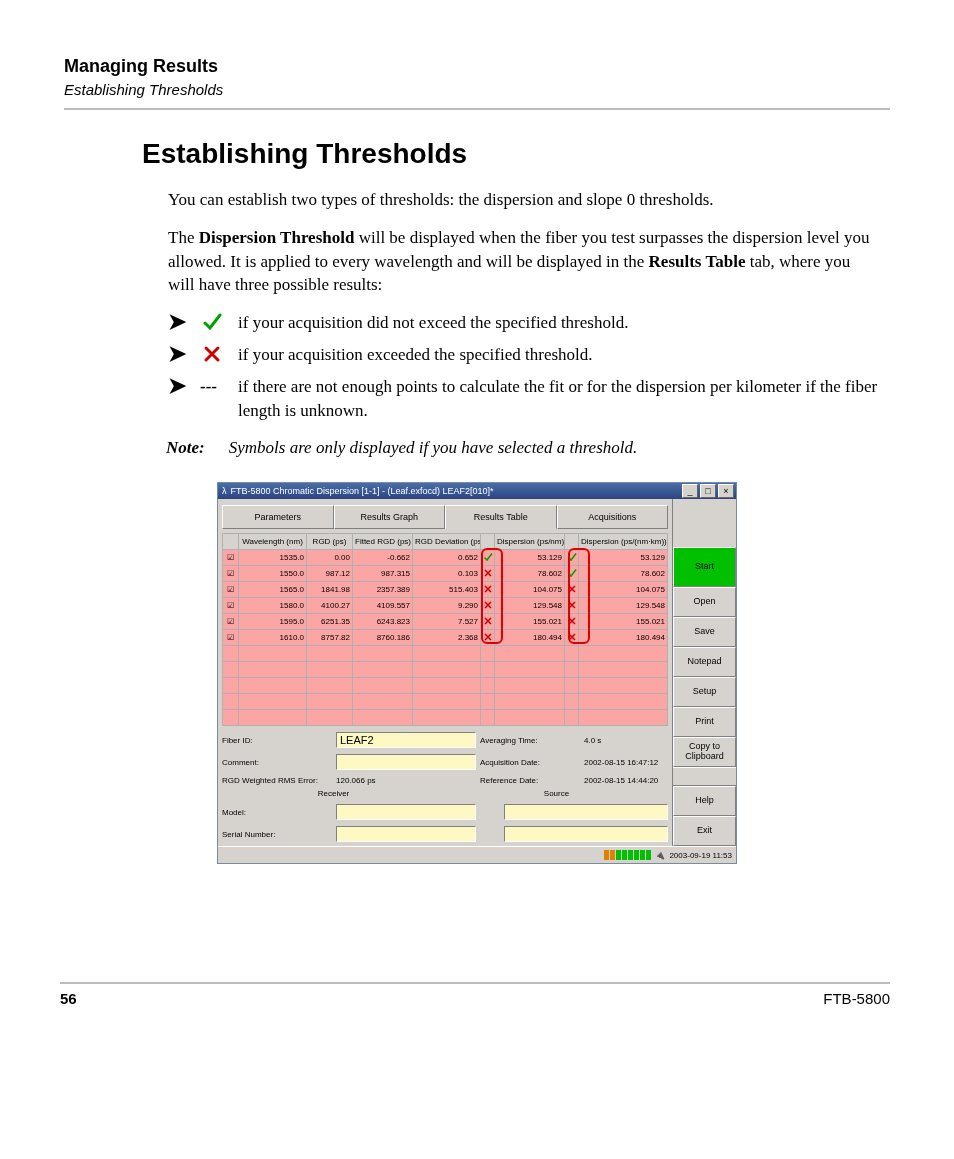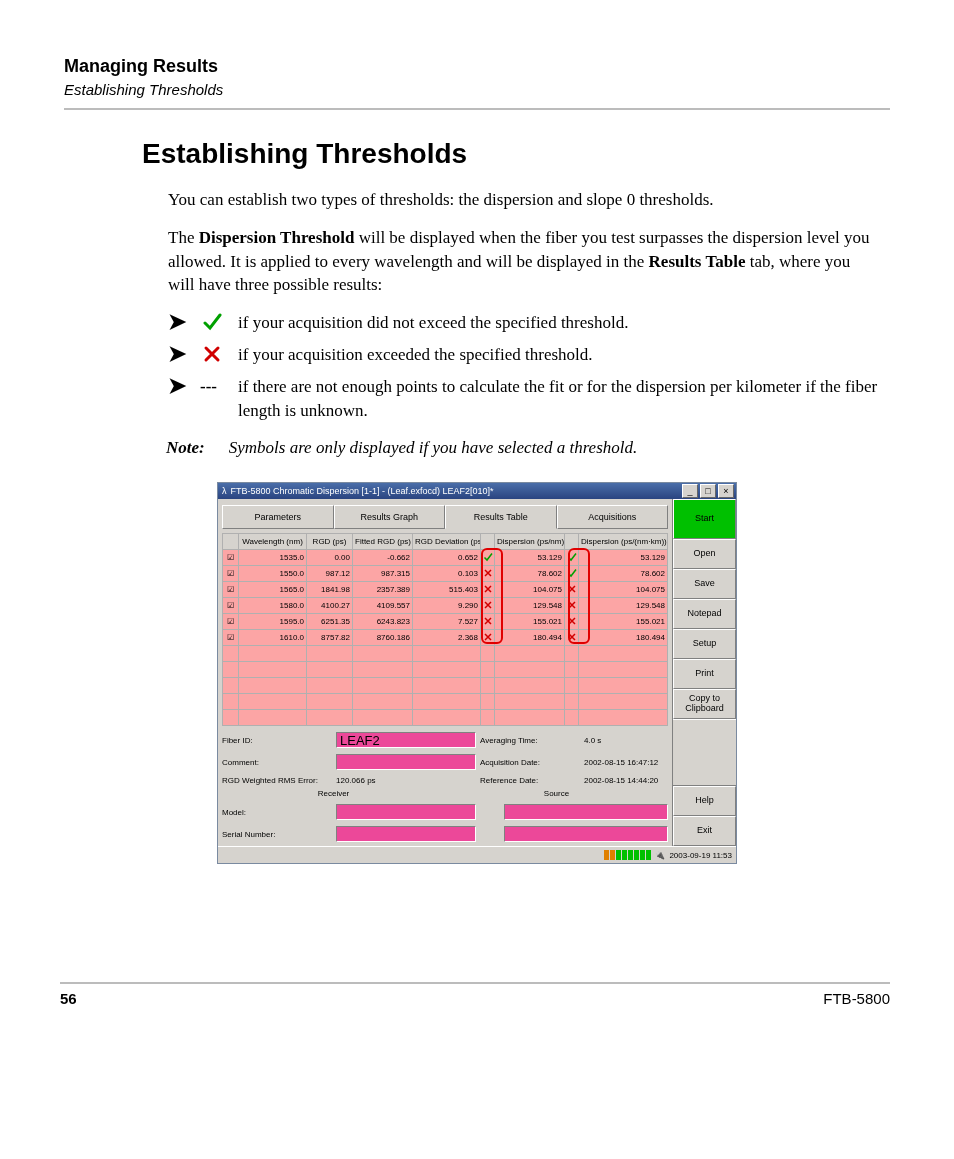--- a/index.html
+++ b/index.html
@@ -187,44 +187,44 @@
     display:grid;
     grid-template-columns: 110px 140px 100px 1fr;
     row-gap:6px;
     column-gap:4px;
     font-size:8px;
     align-items:center;
   }
   .tin {
     border-top:1px solid #808080; border-left:1px solid #808080;
     border-right:1px solid #fff; border-bottom:1px solid #fff;
-    background:#ec4899; height:14px; padding:0 3px;
+    background:#fef9c3; height:14px; padding:0 3px;
     display:flex; align-items:center;
-    font-size:13px;
+    font-size:11px;
   }
   .rs-row {
     display:grid;
     grid-template-columns:1fr 1fr;
     text-align:center;
     font-size:8px;
     margin-top:4px;
   }
   .right {
     border-left:1px solid #808080;
     display:flex; flex-direction:column;
   }
   .sbtn {
     height:28px;
     border-top:1px solid #fff; border-left:1px solid #fff;
     border-right:1px solid #808080; border-bottom:1px solid #808080;
     background:#d6d3ce;
     display:flex; align-items:center; justify-content:center;
     font-size:9px; text-align:center; line-height:1.1;
   }
-  .sbtn.start { background:#00c000; color:#000; height:38px; }
+  .sbtn.start { background:#00c000; color:#000; height:38px;margin-top:48px; }
   .sfill { flex:1; border-top:1px solid #fff; border-bottom:1px solid #808080;}
   .statusbar {
     height:16px;
     border-top:1px solid #fff;
     display:flex; align-items:center; justify-content:flex-end;
     padding:0 4px; gap:4px; font-size:8px;
   }
   .meter { display:flex; gap:1px; }
   .mcell { width:5px; height:10px; }
   .mred { background:#e08000; }

